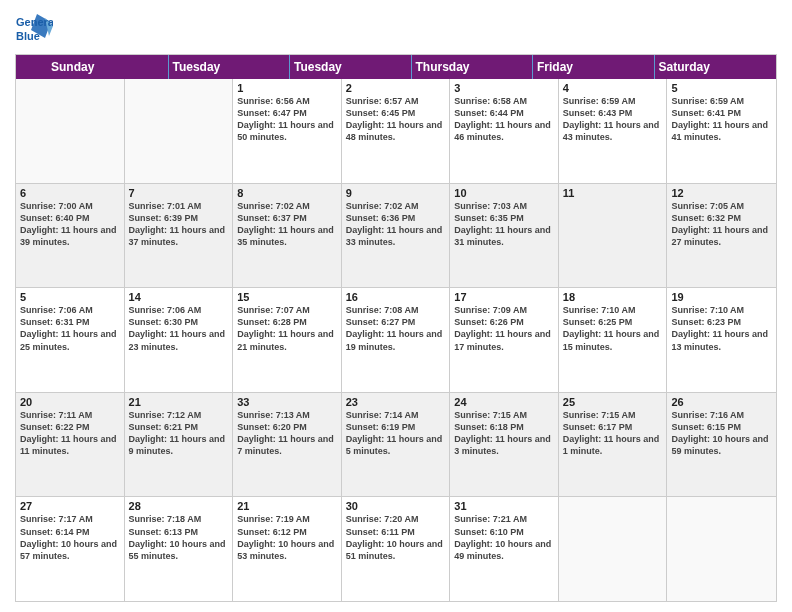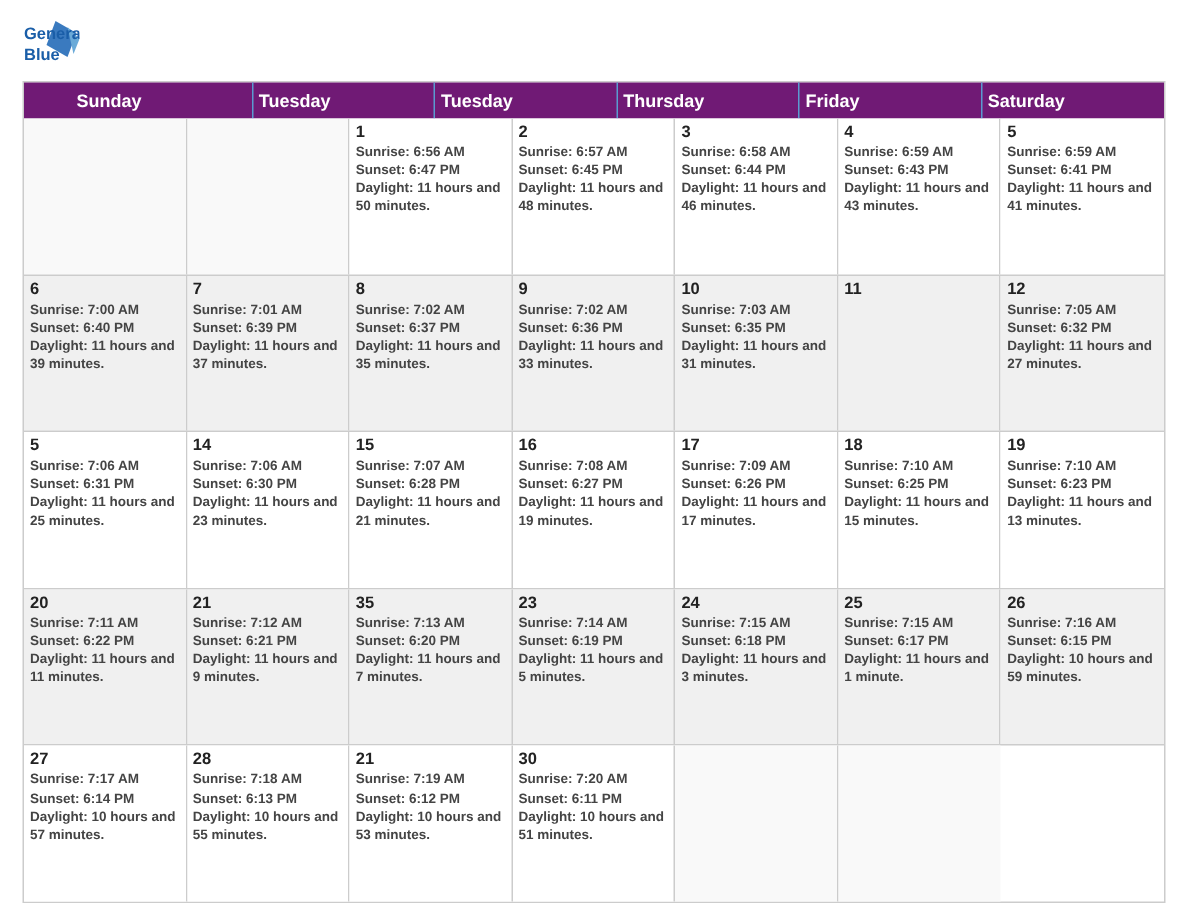--- a/index.html
+++ b/index.html
@@ -215,21 +215,21 @@
         <div class="cal-row">
           <div class="cal-cell shaded">
             <div class="day-number">20</div>
             <div class="cell-text">Sunrise: 7:11 AM<br>Sunset: 6:22 PM<br>Daylight: 11 hours and 11 minutes.</div>
           </div>
           <div class="cal-cell shaded">
             <div class="day-number">21</div>
             <div class="cell-text">Sunrise: 7:12 AM<br>Sunset: 6:21 PM<br>Daylight: 11 hours and 9 minutes.</div>
           </div>
           <div class="cal-cell shaded">
-            <div class="day-number">35</div>
+            <div class="day-number">33</div>
             <div class="cell-text">Sunrise: 7:13 AM<br>Sunset: 6:20 PM<br>Daylight: 11 hours and 7 minutes.</div>
           </div>
           <div class="cal-cell shaded">
             <div class="day-number">23</div>
             <div class="cell-text">Sunrise: 7:14 AM<br>Sunset: 6:19 PM<br>Daylight: 11 hours and 5 minutes.</div>
           </div>
           <div class="cal-cell shaded">
             <div class="day-number">24</div>
             <div class="cell-text">Sunrise: 7:15 AM<br>Sunset: 6:18 PM<br>Daylight: 11 hours and 3 minutes.</div>
           </div>
@@ -251,19 +251,23 @@
             <div class="day-number">28</div>
             <div class="cell-text">Sunrise: 7:18 AM<br>Sunset: 6:13 PM<br>Daylight: 10 hours and 55 minutes.</div>
           </div>
           <div class="cal-cell">
             <div class="day-number">21</div>
             <div class="cell-text">Sunrise: 7:19 AM<br>Sunset: 6:12 PM<br>Daylight: 10 hours and 53 minutes.</div>
           </div>
           <div class="cal-cell">
             <div class="day-number">30</div>
             <div class="cell-text">Sunrise: 7:20 AM<br>Sunset: 6:11 PM<br>Daylight: 10 hours and 51 minutes.</div>
+          </div>
+          <div class="cal-cell">
+            <div class="day-number">31</div>
+            <div class="cell-text">Sunrise: 7:21 AM<br>Sunset: 6:10 PM<br>Daylight: 10 hours and 49 minutes.</div>
           </div>
           <div class="cal-cell empty"></div>
           <div class="cal-cell empty"></div>
         </div>
       </div>
   </div>
 </div>
 
 </body></html>

